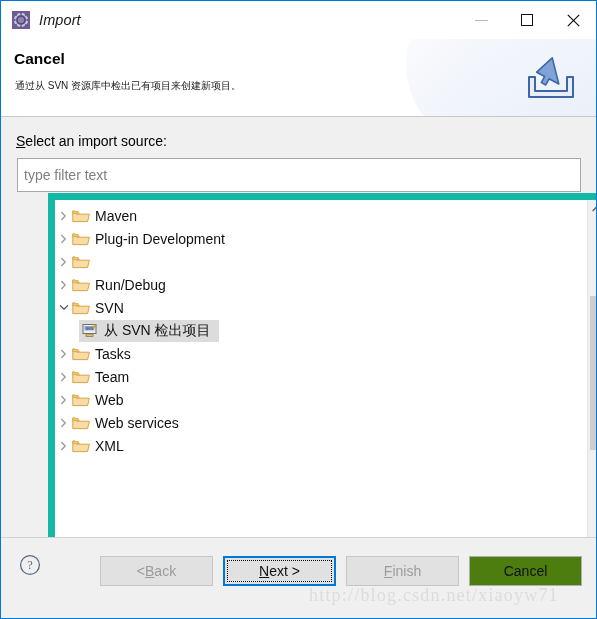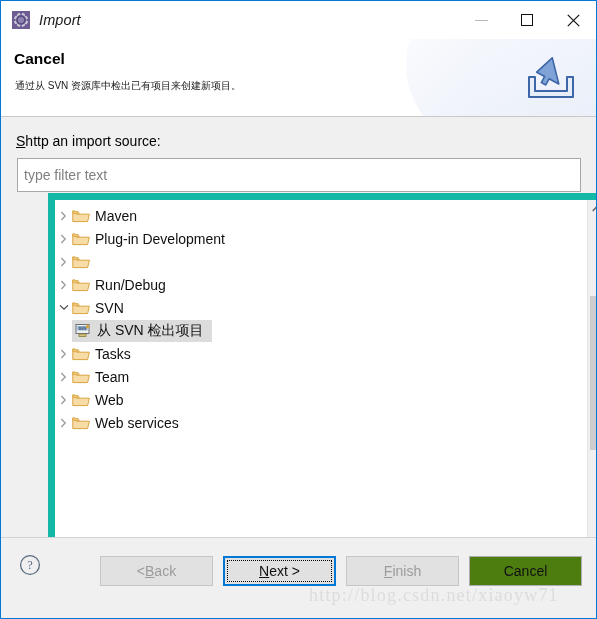--- a/index.html
+++ b/index.html
@@ -193,21 +193,21 @@
     align-items: center;
     justify-content: center;
     color: #919191;
     font-size: 11px;
     line-height: 1;
   }
   .twisty svg { display: block; }
   .folder-icon { width: 18px; height: 15px; flex: none; margin-right: 5px; }
   .svn-icon { width: 17px; height: 15px; flex: none; margin-right: 5px; }
   .row-label { padding-right: 3px; }
-  .tree-row.child { padding-left: 17px; }
+  .tree-row.child { padding-left: 24px; }
   .tree-row.child .sel {
     background: #dcdcdc;
     display: inline-flex;
     align-items: center;
     padding: 2px 5px 2px 3px;
     border-radius: 0;
   }
 
   
   .vscroll {
@@ -346,21 +346,21 @@
     <div class="banner-swoosh2"></div>
     <div class="banner-title">Cancel</div>
     <div class="banner-desc">通过从 SVN 资源库中检出已有项目来创建新项目。</div>
     <svg class="banner-icon" viewBox="0 0 56 48">
       <path d="M6 22 L6 42 L50 42 L50 22 L44 22 L44 36 L12 36 L12 22 Z" fill="#e8eef8" stroke="#3c66a8" stroke-width="2" stroke-linejoin="round"></path>
       <path d="M22 4 L40 24 L29 24 L29 31 L24 31 L24 24 L15 24 Z" fill="#7fa3d6" stroke="#3c66a8" stroke-width="1.6" stroke-linejoin="round" transform="rotate(28 28 18)"></path>
     </svg>
   </div>
 
   <div class="content">
-    <div class="source-label"><u>S</u><span>http an import source:</span></div>
+    <div class="source-label"><u>S</u><span>elect an import source:</span></div>
 
     <input class="filter-input" type="text" placeholder="type filter text" value="" style="">
 
     <div class="tree-wrap">
       <div class="tree" id="tree-body">
           <div class="tree-row">
             <span class="twisty">
               <svg width="7" height="10" viewBox="0 0 7 10">
                 <path d="M1.4 1 L5.2 5 L1.4 9" fill="none" stroke="#9a9a9a" stroke-width="1.3"></path>
               </svg>
@@ -471,20 +471,32 @@
               <svg width="7" height="10" viewBox="0 0 7 10">
                 <path d="M1.4 1 L5.2 5 L1.4 9" fill="none" stroke="#9a9a9a" stroke-width="1.3"></path>
               </svg>
             </span>
             <svg class="folder-icon" viewBox="0 0 18 15">
               <path d="M0.8 3 L0.8 13.6 L15.6 13.6 L17.4 6.2 L4.6 6.2 L3 3 Z" fill="#f7dca8" stroke="#d9a441" stroke-width="1"></path>
               <path d="M0.8 3 L0.8 5.6 L7.2 5.6 L6.2 3.6 L3.2 3.6 L2.6 3 Z" fill="#f0c97a" stroke="#d9a441" stroke-width="0.8"></path>
             </svg>
             <span class="row-label">Web services</span>
           </div>
+          <div class="tree-row">
+            <span class="twisty">
+              <svg width="7" height="10" viewBox="0 0 7 10">
+                <path d="M1.4 1 L5.2 5 L1.4 9" fill="none" stroke="#9a9a9a" stroke-width="1.3"></path>
+              </svg>
+            </span>
+            <svg class="folder-icon" viewBox="0 0 18 15">
+              <path d="M0.8 3 L0.8 13.6 L15.6 13.6 L17.4 6.2 L4.6 6.2 L3 3 Z" fill="#f7dca8" stroke="#d9a441" stroke-width="1"></path>
+              <path d="M0.8 3 L0.8 5.6 L7.2 5.6 L6.2 3.6 L3.2 3.6 L2.6 3 Z" fill="#f0c97a" stroke="#d9a441" stroke-width="0.8"></path>
+            </svg>
+            <span class="row-label">XML</span>
+          </div>
         </div>
       <div class="vscroll">
         <div class="arrow up">
           <svg width="9" height="6" viewBox="0 0 9 6">
               <path d="M0.7 5 L4.5 1 L8.3 5" fill="none" stroke="#5b5b5b" stroke-width="1.4"></path>
             </svg>
         </div>
         <div class="thumb"></div>
         <div class="arrow down">
           <svg width="9" height="6" viewBox="0 0 9 6">

